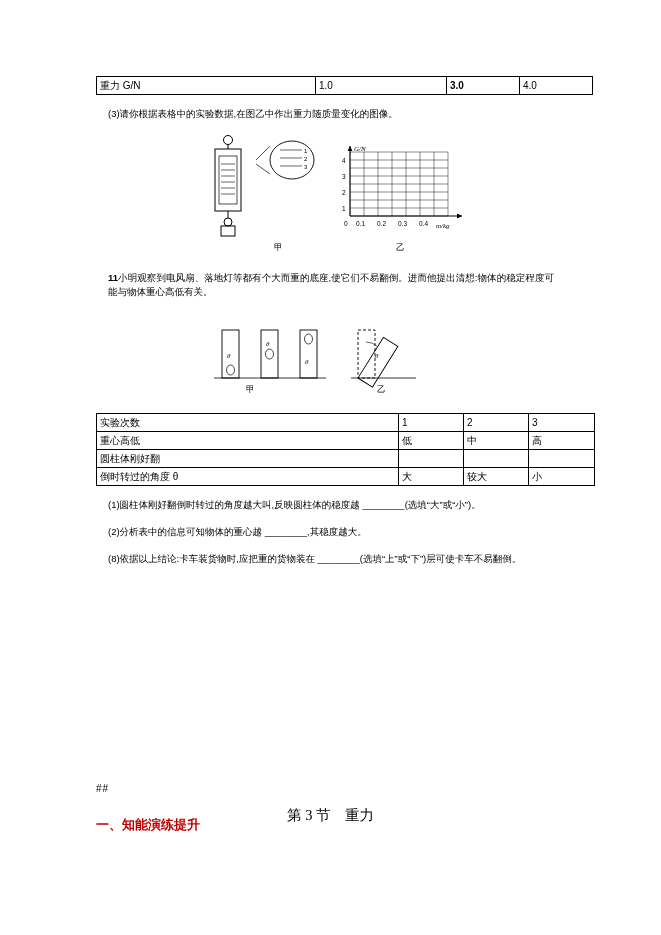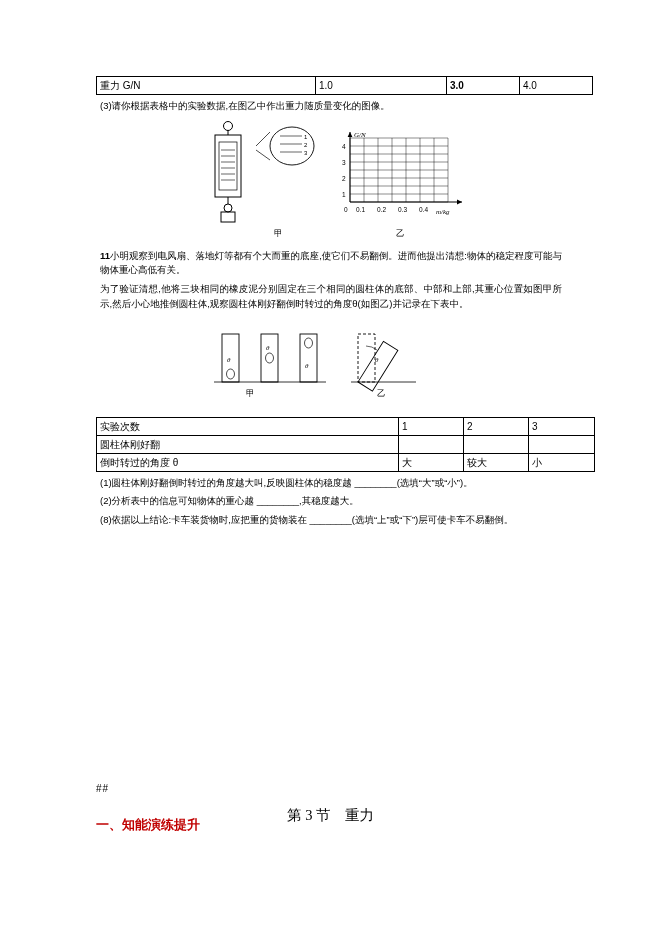--- a/index.html
+++ b/index.html
@@ -50,21 +50,21 @@
   .t2 td:nth-child(1) { width: 295px; margin-left: 12px; }
   .t2 td:nth-child(2) { width: 58px; }
   .t2 td:nth-child(3) { width: 58px; }
   .t2 td:nth-child(4) { width: 59px; }
   .t2 td { height: 16px; }
 
   
   p.q {
     font-size: 9.5px;
     line-height: 1.55;
-    margin: 4px;
+    margin: 12px;
     text-align: justify;
   }
   .blk { margin-top: 9px; }
 
   
   .fig1 {
     position: relative;
     height: 125px;
     margin-top: 6px;
   }
@@ -225,21 +225,20 @@
       </svg>
 
       <span class="cap cap-jia">甲</span>
       <span class="cap cap-yi">乙</span>
     </div>
 
 
     <p class="q blk">
       <span style="font-weight:bold">11</span><span>小明观察到电风扇、落地灯等都有个大而重的底座,使它们不易翻倒。进而他提出清想:物体的稳定程度可能与物体重心高低有关。</span>
     </p>
-    <p class="q">为了验证清想,他将三块相同的橡皮泥分别固定在三个相同的圆柱体的底部、中部和上部,其重心位置如图甲所示,然后小心地推倒圆柱体,观察圆柱体刚好翻倒时转过的角度θ(如图乙)并记录在下表中。</p>
 
     <div class="fig2">
       <svg width="470" height="95" viewBox="0 0 470 95">
 
         <rect x="126" y="18" width="17" height="48" fill="none" stroke="#000" stroke-width="0.9"></rect>
         <ellipse cx="134.5" cy="58" rx="4" ry="5" fill="none" stroke="#000" stroke-width="0.7"></ellipse>
 
         <rect x="165" y="18" width="17" height="48" fill="none" stroke="#000" stroke-width="0.9"></rect>
         <ellipse cx="173.5" cy="42" rx="4" ry="5" fill="none" stroke="#000" stroke-width="0.7"></ellipse>
 
@@ -268,20 +267,26 @@
 
     <table class="grid t2" style="margin-top:6px">
       <tbody>
           <tr>
         <td>实验次数</td>
         <td>1</td>
         <td>2</td>
         <td>3</td>
       </tr>
       <tr>
+        <td>重心高低</td>
+        <td>低</td>
+        <td>中</td>
+        <td>高</td>
+      </tr>
+      <tr>
         <td>圆柱体刚好翻</td>
         <td></td>
         <td></td>
         <td></td>
       </tr>
       <tr>
         <td>倒时转过的角度 θ</td>
         <td>大</td>
         <td>较大</td>
         <td>小</td>

